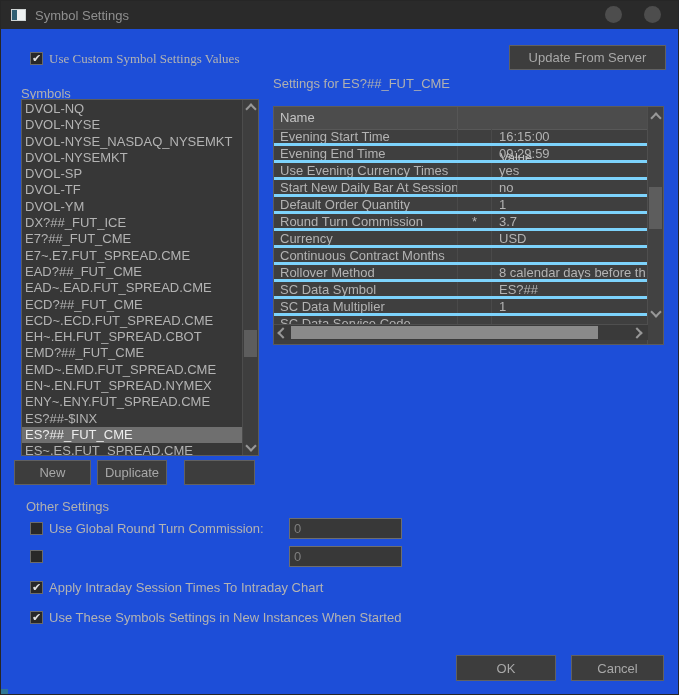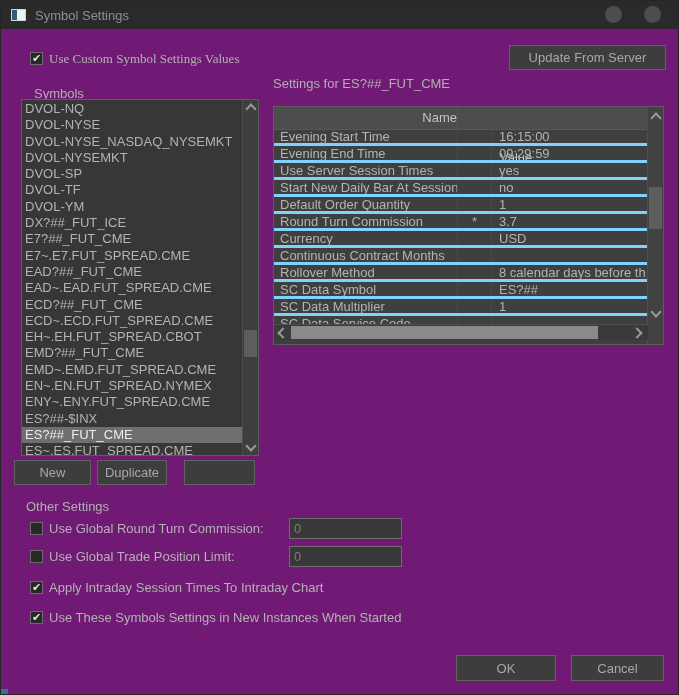--- a/index.html
+++ b/index.html
@@ -1,17 +1,17 @@
 <!DOCTYPE html>
 <html><head>
 <meta charset="utf-8">
 <style>
   html,body{margin:0;padding:0;background:#2f2f2f;}
   .dialog{
-    position:relative;width:679px;height:695px;background:#701a75;
+    position:relative;width:679px;height:695px;background:#1d4ed8;
     border:1px solid #262626;box-sizing:border-box;overflow:hidden;
     font-family:"Liberation Sans",sans-serif;font-size:13px;color:#b3b3b3;
     -webkit-font-smoothing:antialiased;
   }
   
   .titlebar{position:absolute;left:0;top:0;right:0;height:28px;background:#2a2a2a;display:flex;align-items:center;}
   .app-icon{width:15px;height:12px;margin-left:10px;border:1px solid #cfd4d4;
     background:linear-gradient(90deg,#2f5f73 0 42%,#eef2f2 42% 100%);box-sizing:border-box;}
   .win-title{margin-left:9px;color:#8f8f8f;}
   .win-circle{position:absolute;top:5px;width:17px;height:17px;border-radius:50%;background:#4d4d4d;}
@@ -40,21 +40,21 @@
   .chev.down{transform:rotate(225deg);margin-bottom:3px;}
   .chev.left{transform:rotate(-45deg);margin-left:3px;}
   .chev.right{transform:rotate(135deg);margin-right:3px;}
   .thumb{position:absolute;left:1px;right:1px;background:#5d5d5d;}
   
   .settings-table{position:absolute;left:272px;top:105px;width:391px;height:239px;background:#3f3f3f;
        border:1px solid #5c5c5c;box-sizing:border-box;overflow:hidden;}
   .thead{position:absolute;left:0;top:0;right:15px;height:22px;background:#4c4c4c;
        border-bottom:1px solid #585858;display:flex;color:#c3c3c3;}
   .th{line-height:21px;box-sizing:border-box;}
-  .th-name{width:183px;padding-left:20px;text-align:right;}
+  .th-name{width:183px;padding-left:6px;}
   .th-flag{width:35px;border-left:1px solid #565656;}
   .th-value{flex:1;padding-left:7px;border-left:1px solid #565656;margin-top:40px;}
   .tbody{position:absolute;left:0;top:22px;right:16px;overflow:hidden;}
   .trow{display:flex;height:17px;line-height:16px;border-bottom:3px solid #7dd3fc;box-sizing:border-box;}
   .trow.partial{height:8px;overflow:hidden;border-bottom:none;}
   .td{box-sizing:border-box;overflow:hidden;white-space:nowrap;}
   .td-name{width:183px;padding-left:6px;}
   .td-flag{width:35px;text-align:center;border-left:1px solid #4a4a4a;border-right:1px solid #4a4a4a;}
   .td-value{flex:1;padding-left:7px;}
   .tvscroll{position:absolute;top:0;right:0;bottom:0;width:15px;background:#424242;border-left:1px solid #4f4f4f;}
@@ -78,21 +78,21 @@
     <span class="win-circle c2"></span>
   </div>
 
   <span class="cb checked" style="left:29px;top:51px;">
     <span class="check">✔</span>
   </span>
   <span class="lbl" style="left:48px;top:51px;font-family:Liberation Serif, serif;">Use Custom Symbol Settings Values</span>
 
   <div class="btn" style="left:508px;top:44px;width:157px;height:25px;">Update From Server</div>
 
-  <span class="section-label" style="left:20px;top:85px;margin-left:13px;">Symbols</span>
+  <span class="section-label" style="left:20px;top:85px;">Symbols</span>
   <span class="section-label" style="left:272px;top:75px;">Settings for ES?##_FUT_CME</span>
 
   <div class="symbols-list">
     <div class="list-items">
         <div class="list-item">DVOL-NQ</div>
         <div class="list-item">DVOL-NYSE</div>
         <div class="list-item">DVOL-NYSE_NASDAQ_NYSEMKT</div>
         <div class="list-item">DVOL-NYSEMKT</div>
         <div class="list-item">DVOL-SP</div>
         <div class="list-item">DVOL-TF</div>
@@ -139,21 +139,21 @@
           <div class="td td-name">Evening Start Time</div>
           <div class="td td-flag"></div>
           <div class="td td-value">16:15:00</div>
         </div>
         <div class="trow">
           <div class="td td-name">Evening End Time</div>
           <div class="td td-flag"></div>
           <div class="td td-value">09:29:59</div>
         </div>
         <div class="trow">
-          <div class="td td-name">Use Server Session Times</div>
+          <div class="td td-name">Use Evening Currency Times</div>
           <div class="td td-flag"></div>
           <div class="td td-value">yes</div>
         </div>
         <div class="trow">
           <div class="td td-name">Start New Daily Bar At Session...</div>
           <div class="td td-flag"></div>
           <div class="td td-value">no</div>
         </div>
         <div class="trow">
           <div class="td td-name">Default Order Quantity</div>
@@ -220,21 +220,20 @@
 
   <span class="cb" style="left:29px;top:521px;">
     
   </span>
   <span class="lbl" style="left:48px;top:521px;">Use Global Round Turn Commission:</span>
   <input class="tinput" style="left: 288px; top: 517px;" value="0">
 
   <span class="cb" style="left:29px;top:549px;">
     
   </span>
-  <span class="lbl" style="left:48px;top:549px;">Use Global Trade Position Limit:</span>
   <input class="tinput" style="left: 288px; top: 545px;" value="0">
 
   <span class="cb checked" style="left:29px;top:580px;">
     <span class="check">✔</span>
   </span>
   <span class="lbl" style="left:48px;top:580px;">Apply Intraday Session Times To Intraday Chart</span>
 
   <span class="cb checked" style="left:29px;top:610px;">
     <span class="check">✔</span>
   </span>

